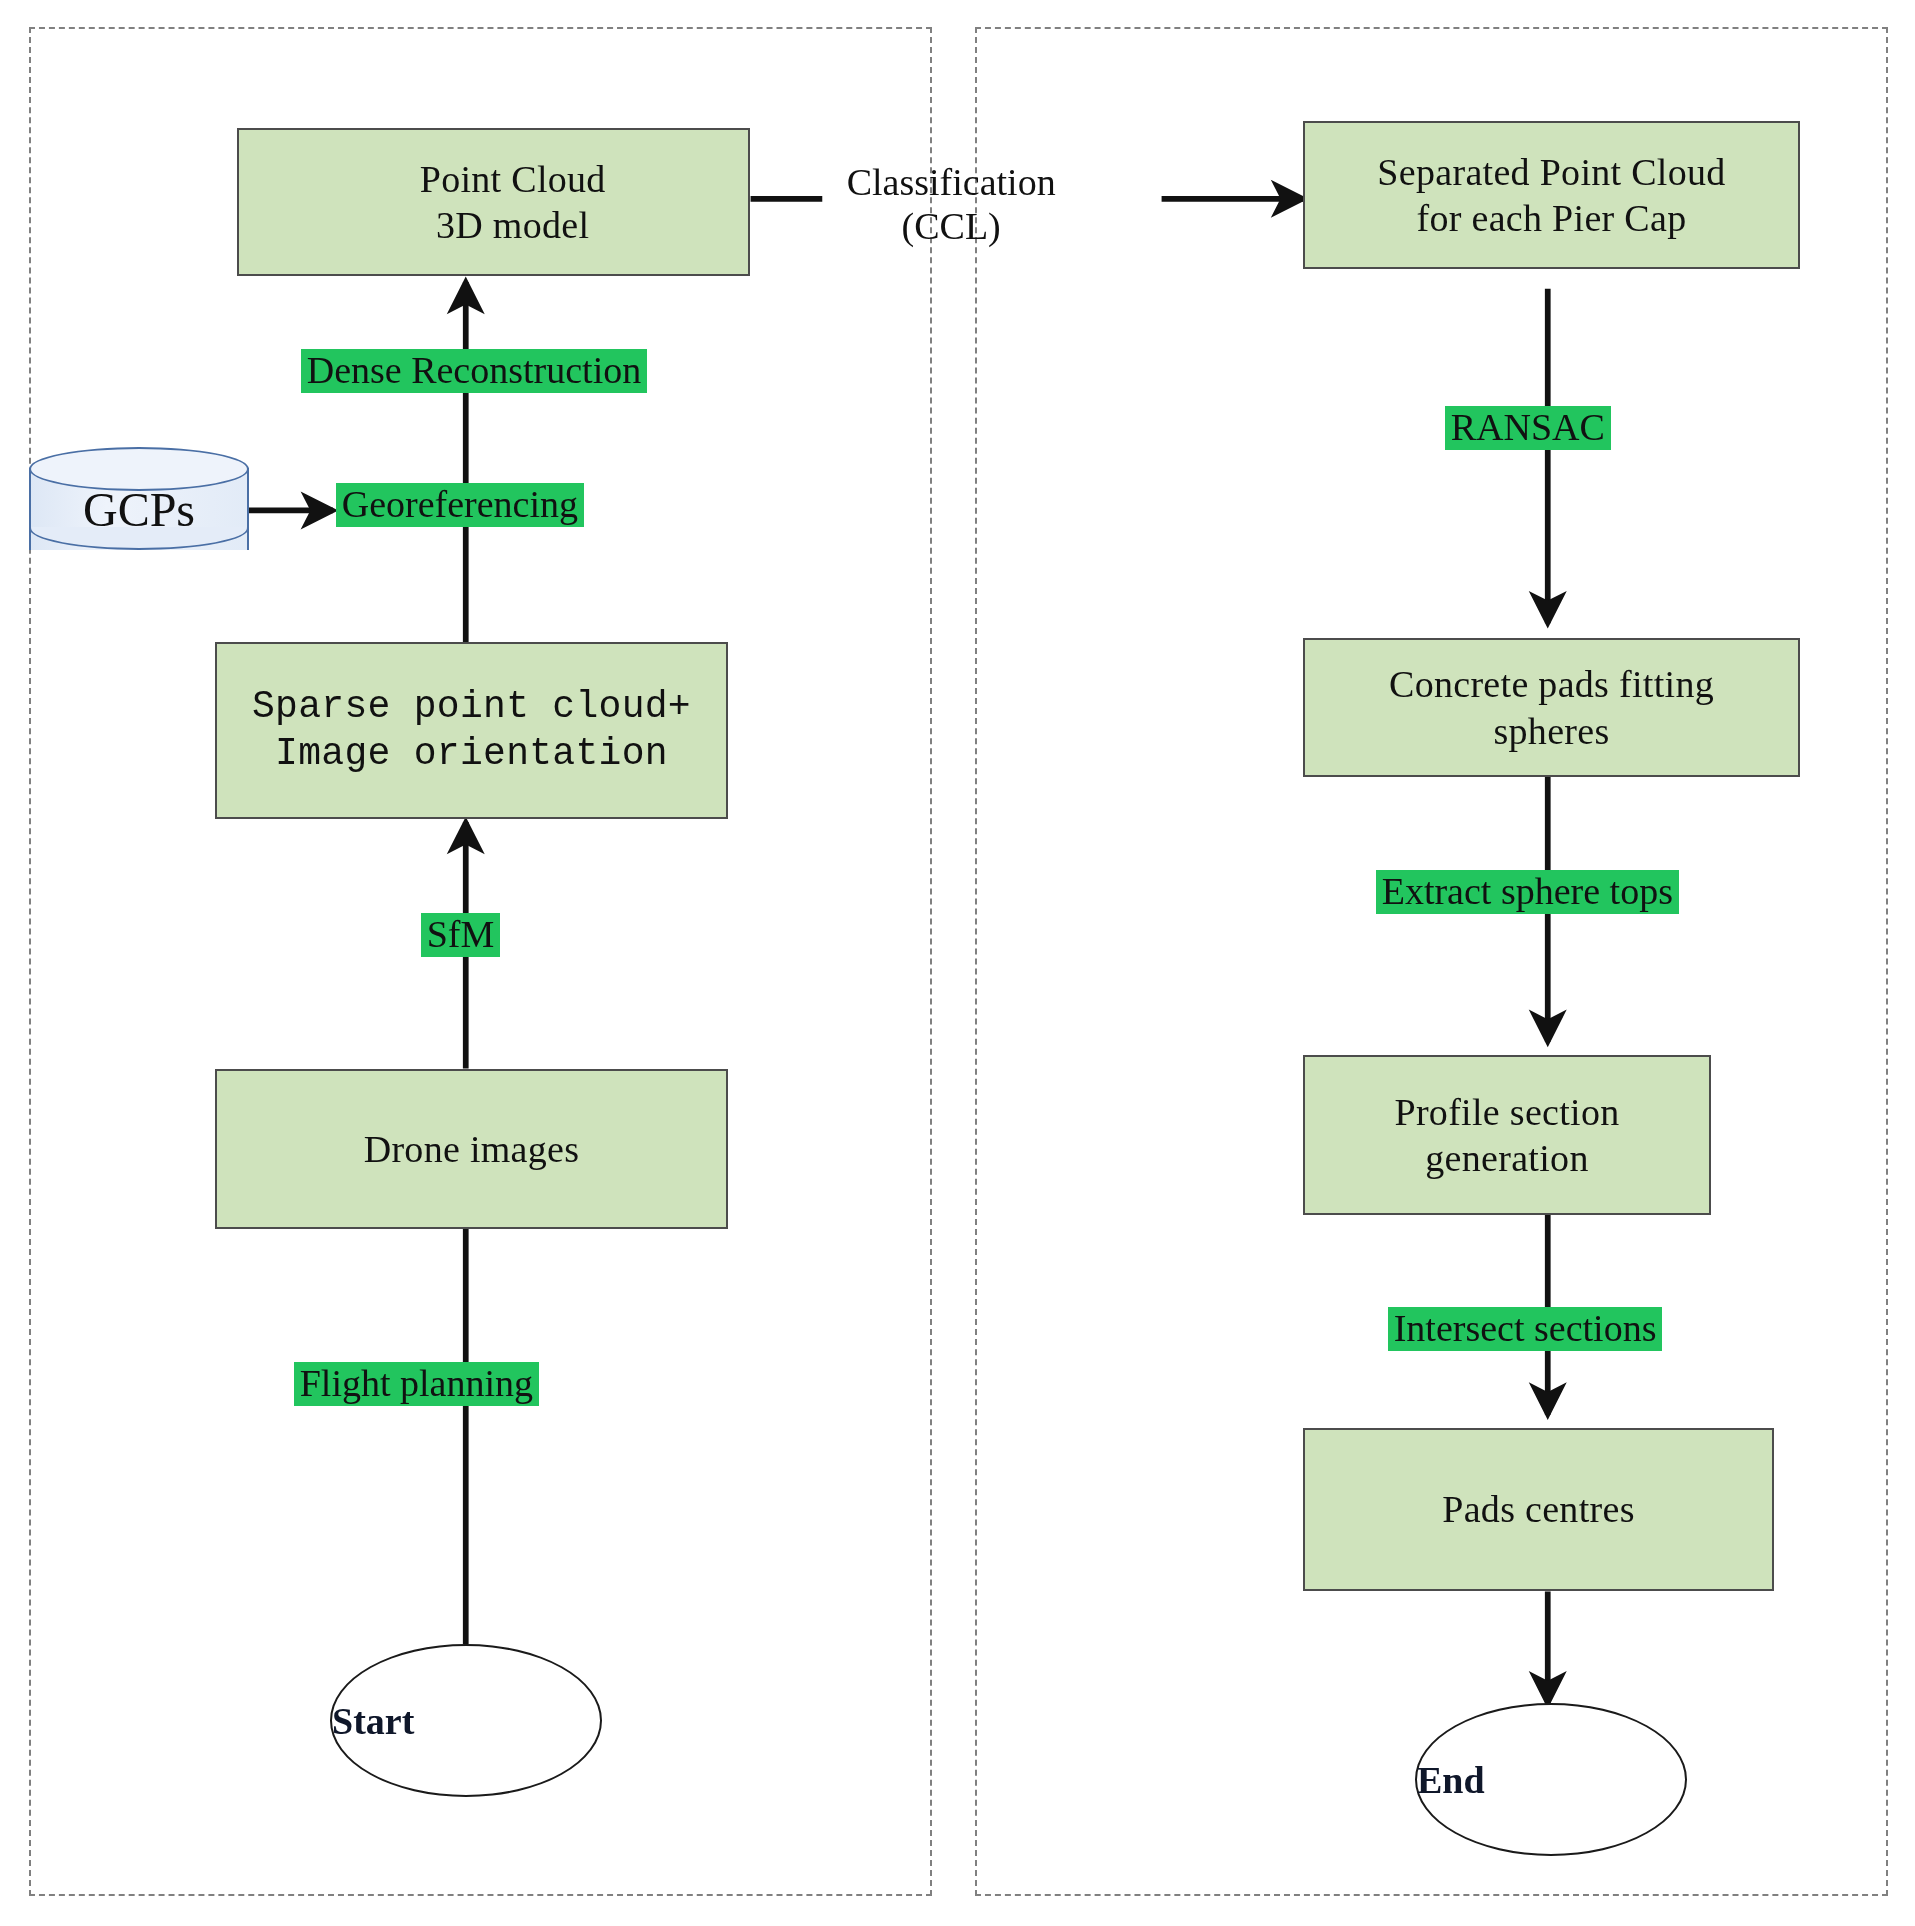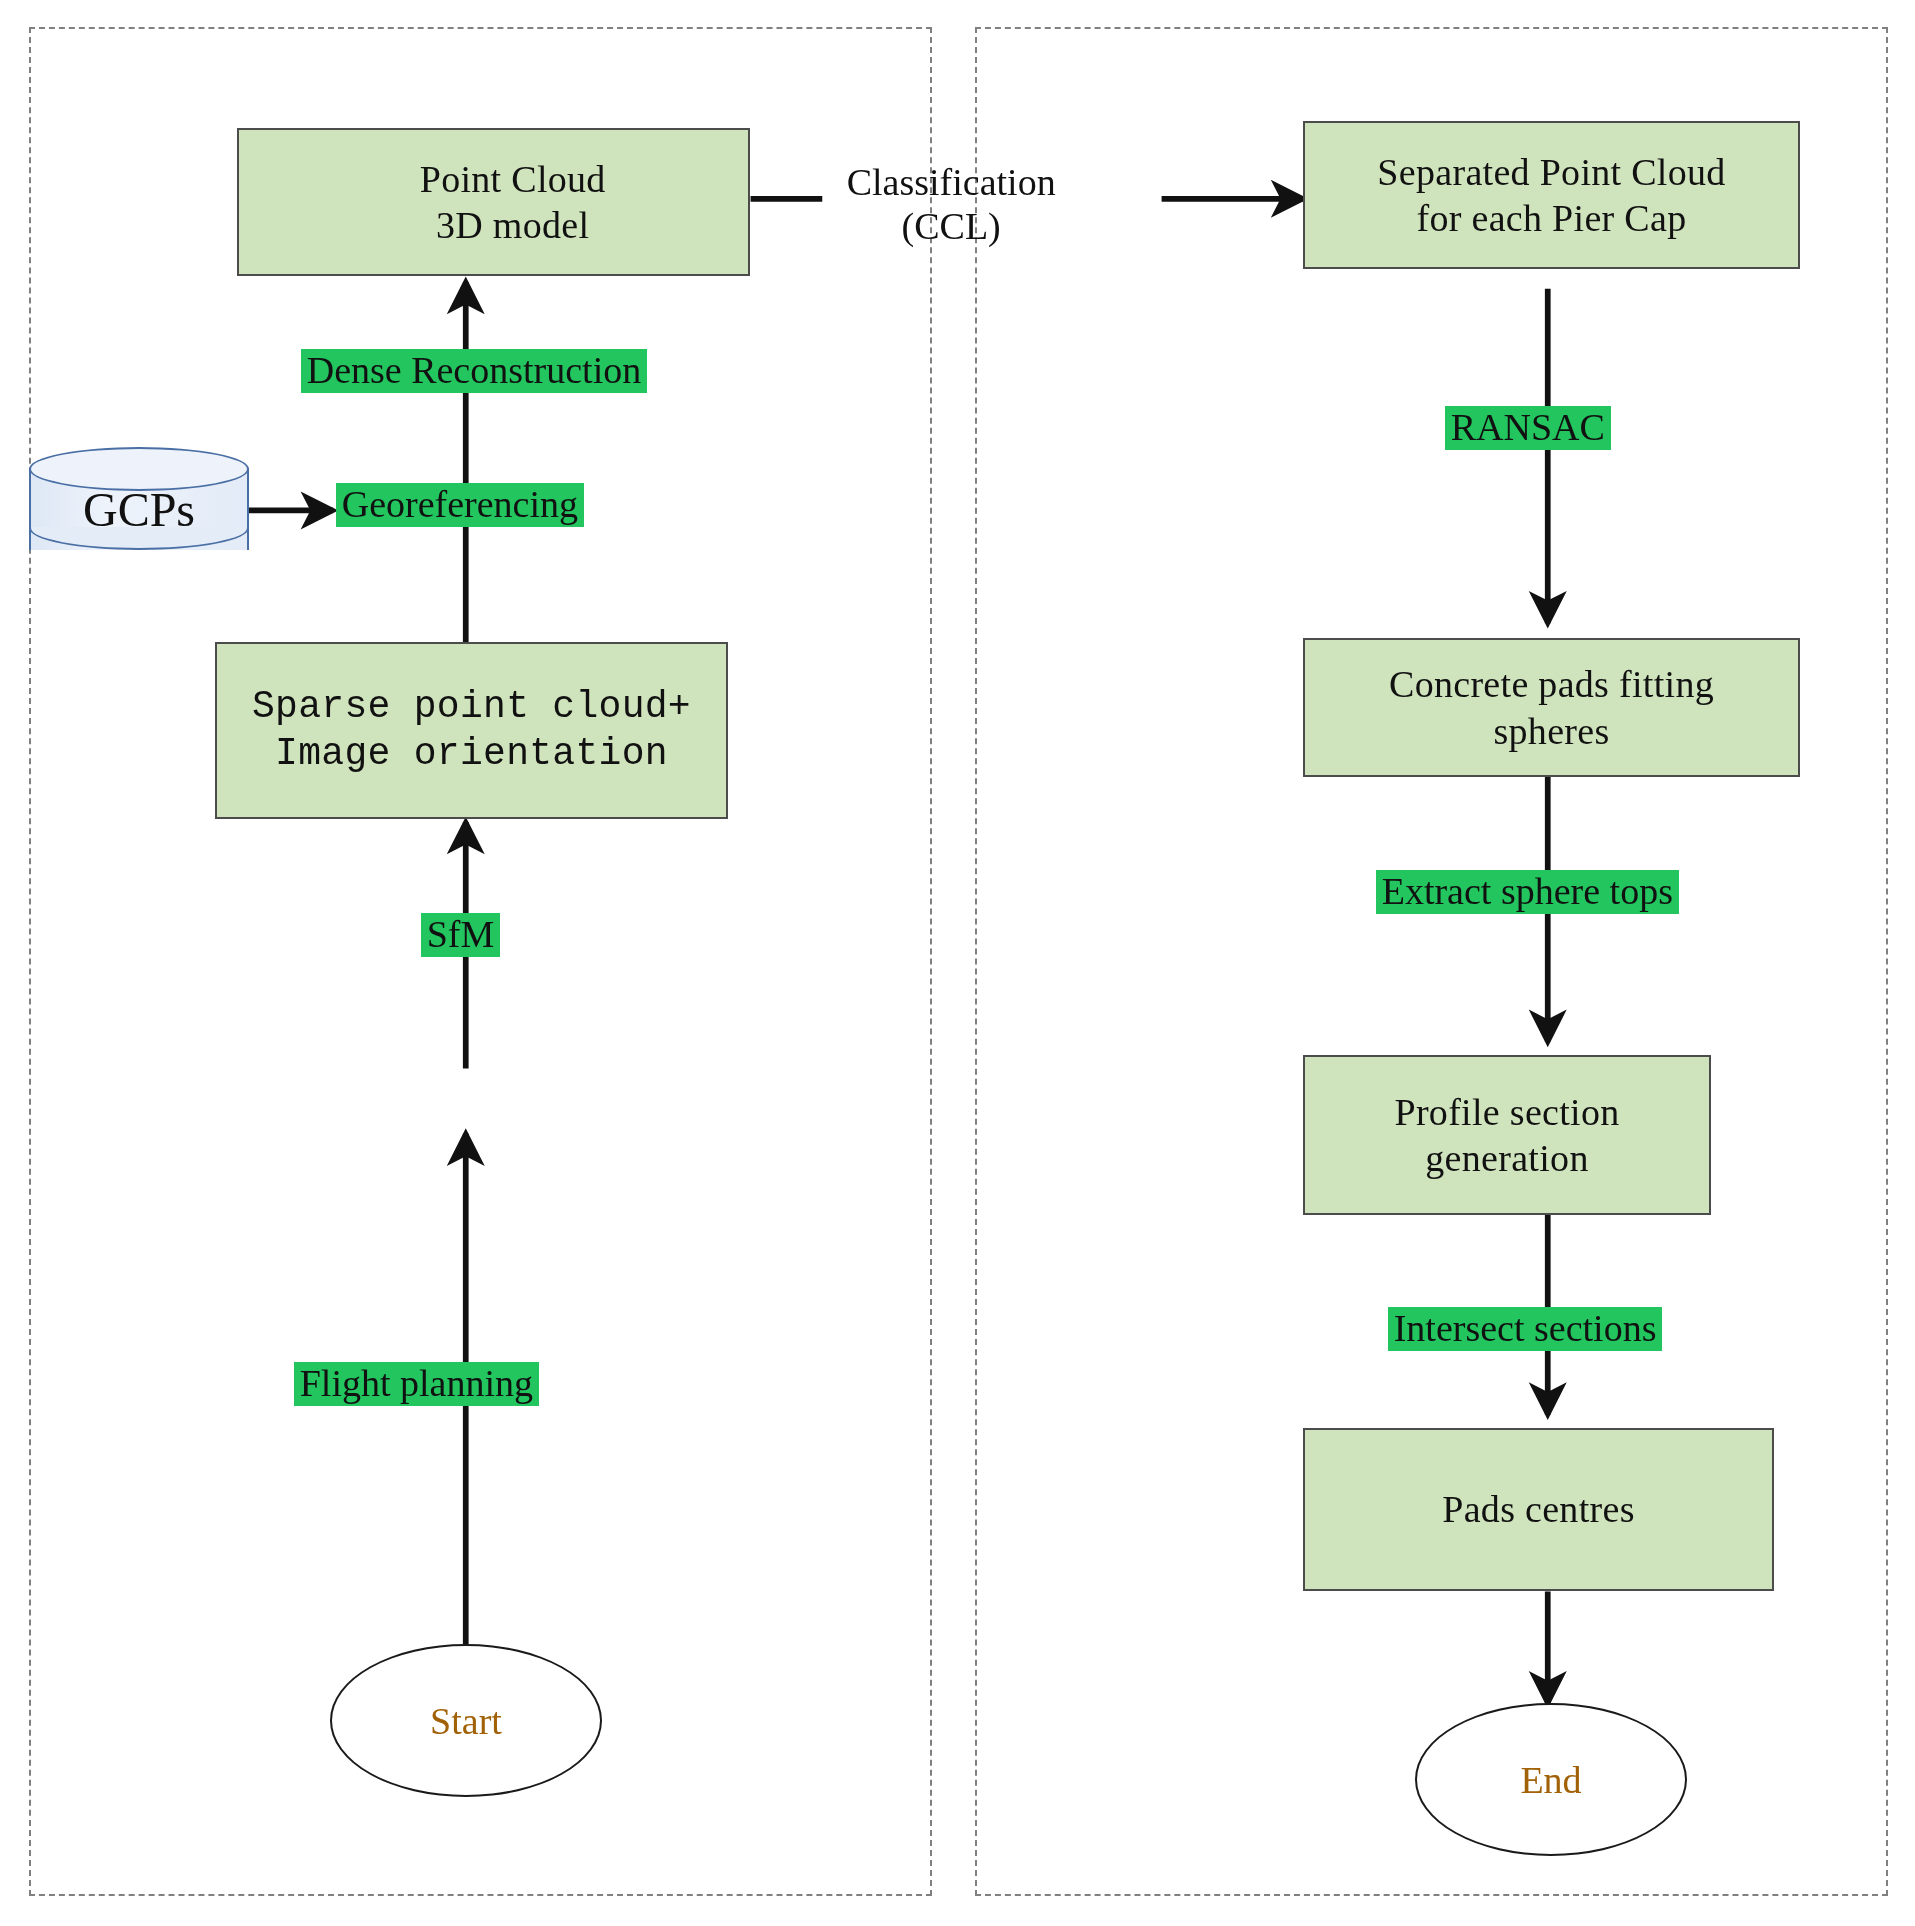--- a/index.html
+++ b/index.html
@@ -47,23 +47,24 @@
 
   
   .ellipse {
     position: absolute;
     box-sizing: border-box;
     background: #ffffff;
     border: 2.9px solid #1a1a1a;
     border-radius: 50%;
     display: flex;
     align-items: center;
-    justify-content: center;
-    color: #a16207;
+    justify-content: flex-start;
+    color: #0f172a;
     font-size: 38px;
+    font-weight: bold;
   }
 
   
   .cylinder {
     position: absolute;
     width: 220px;
     height: 124px;
   }
   .cylinder .cyl-body {
     position: absolute;
@@ -174,20 +175,23 @@
     <div class="cyl-bottom"></div>
     <div class="cyl-top"></div>
     <div class="cyl-label">GCPs</div>
   </div>
 
   <div class="box" id="node-sparse-point-cloud" style="left:215px; top:642px; width:513px; height:177px;font-family:Liberation Mono, monospace;">
     <span>Sparse point cloud+
 Image orientation</span>
   </div>
 
+  <div class="box" id="node-drone-images" style="left:215px; top:1069px; width:513px; height:160px;">
+    <span>Drone images</span>
+  </div>
 
   <div class="ellipse" id="node-start" style="left:330px; top:1644px; width:272px; height:153px;">
     <span>Start</span>
   </div>
 
   <div class="box" id="node-separated-point-cloud" style="left:1303px; top:121px; width:497px; height:148px;">
     <span>Separated Point Cloud
 for each Pier Cap</span>
   </div>
 

